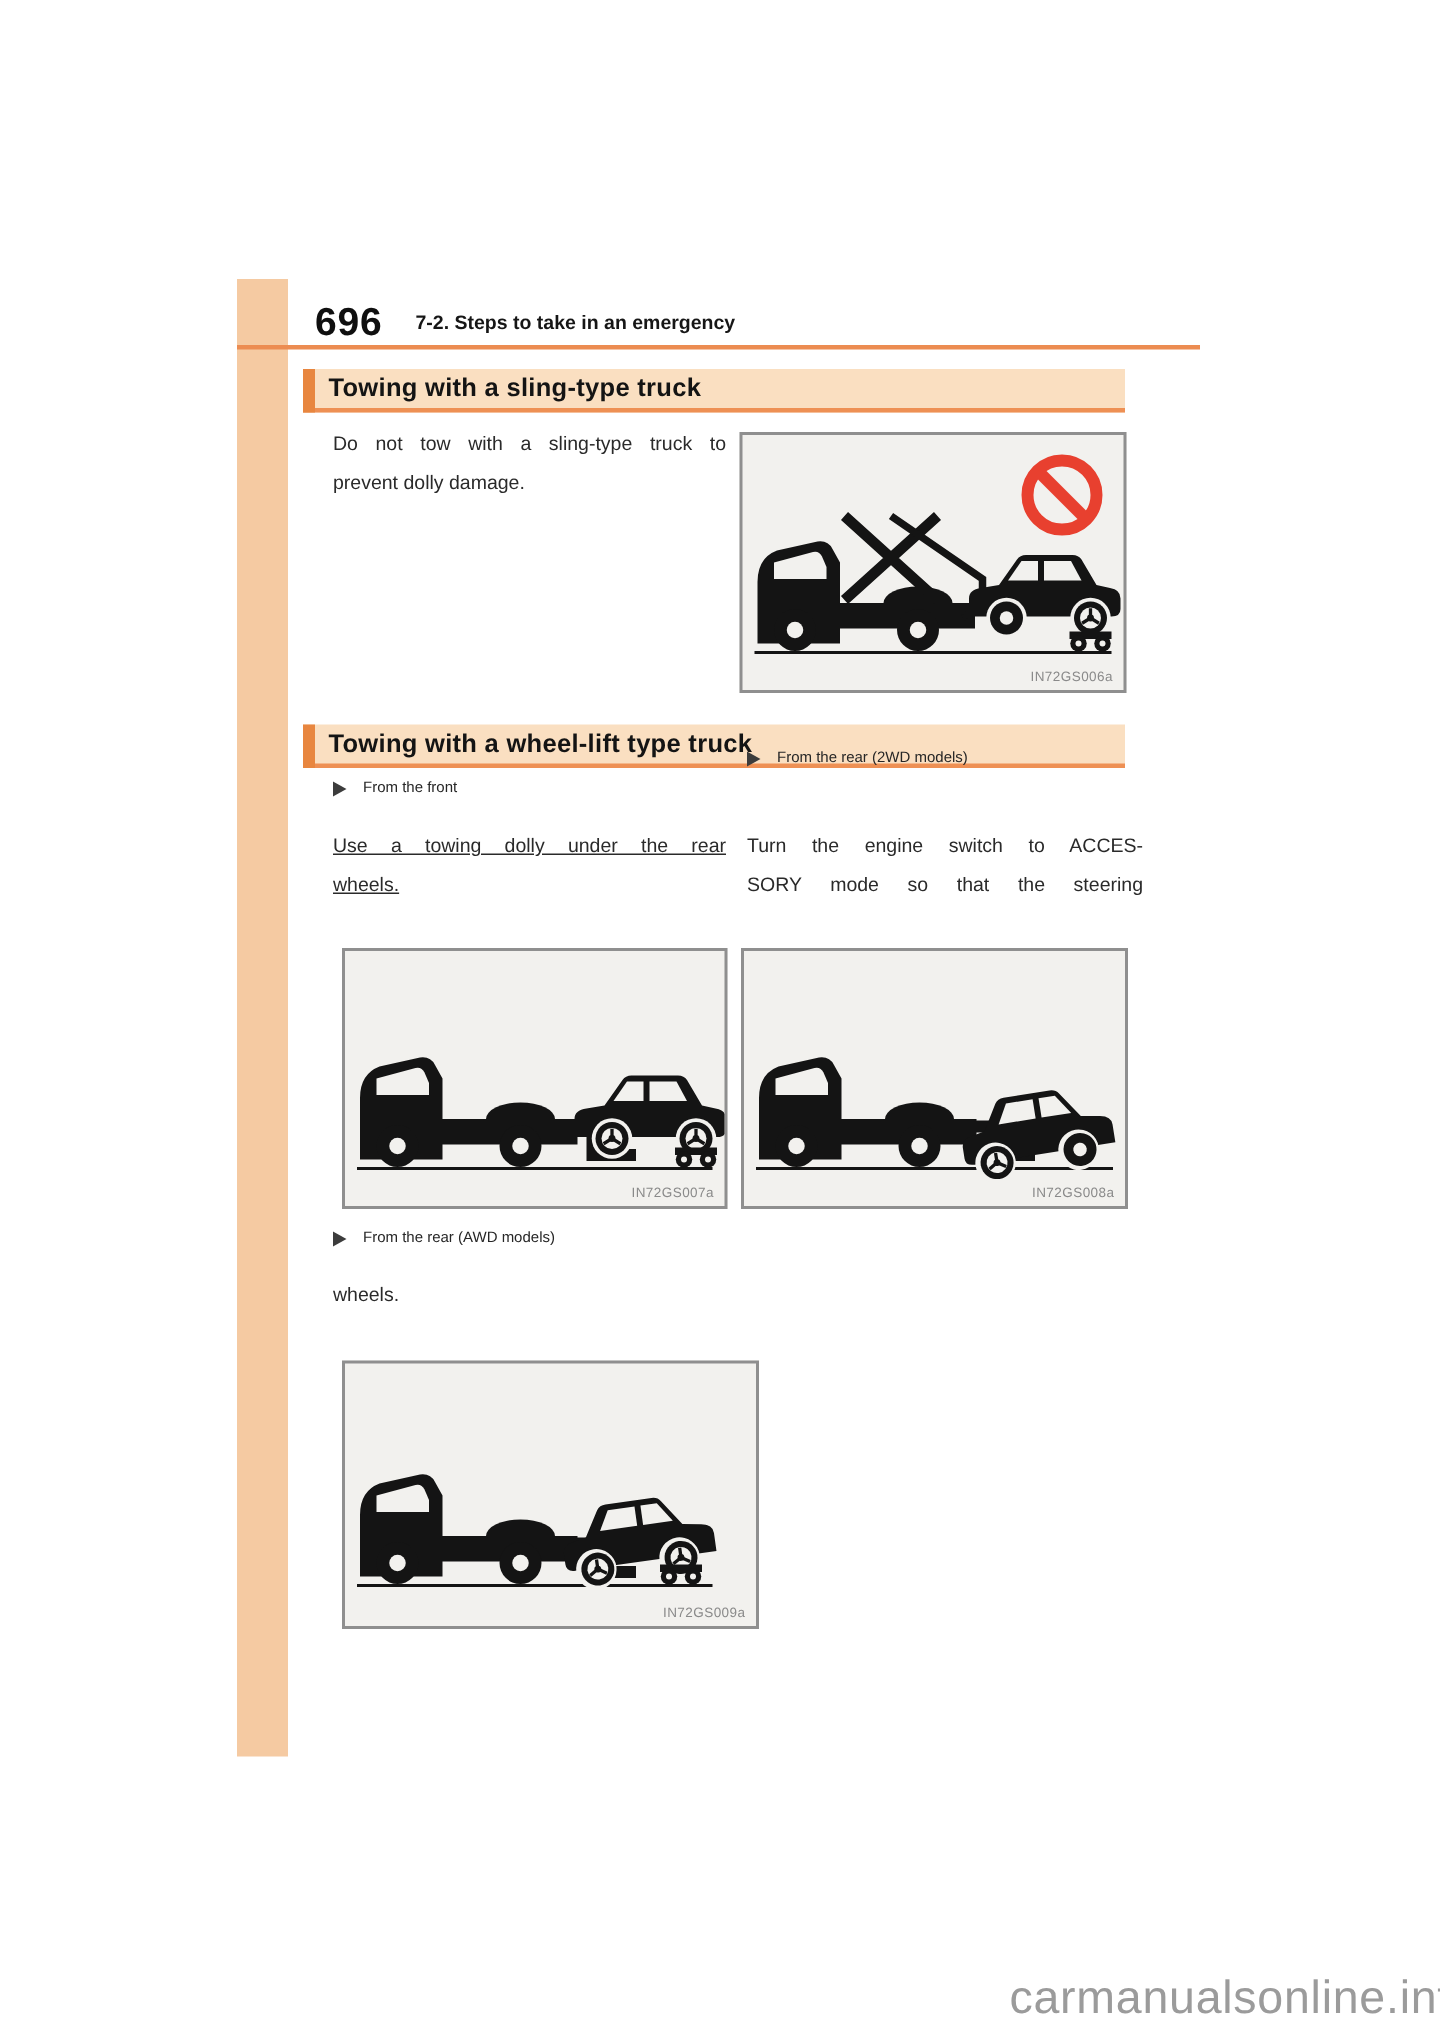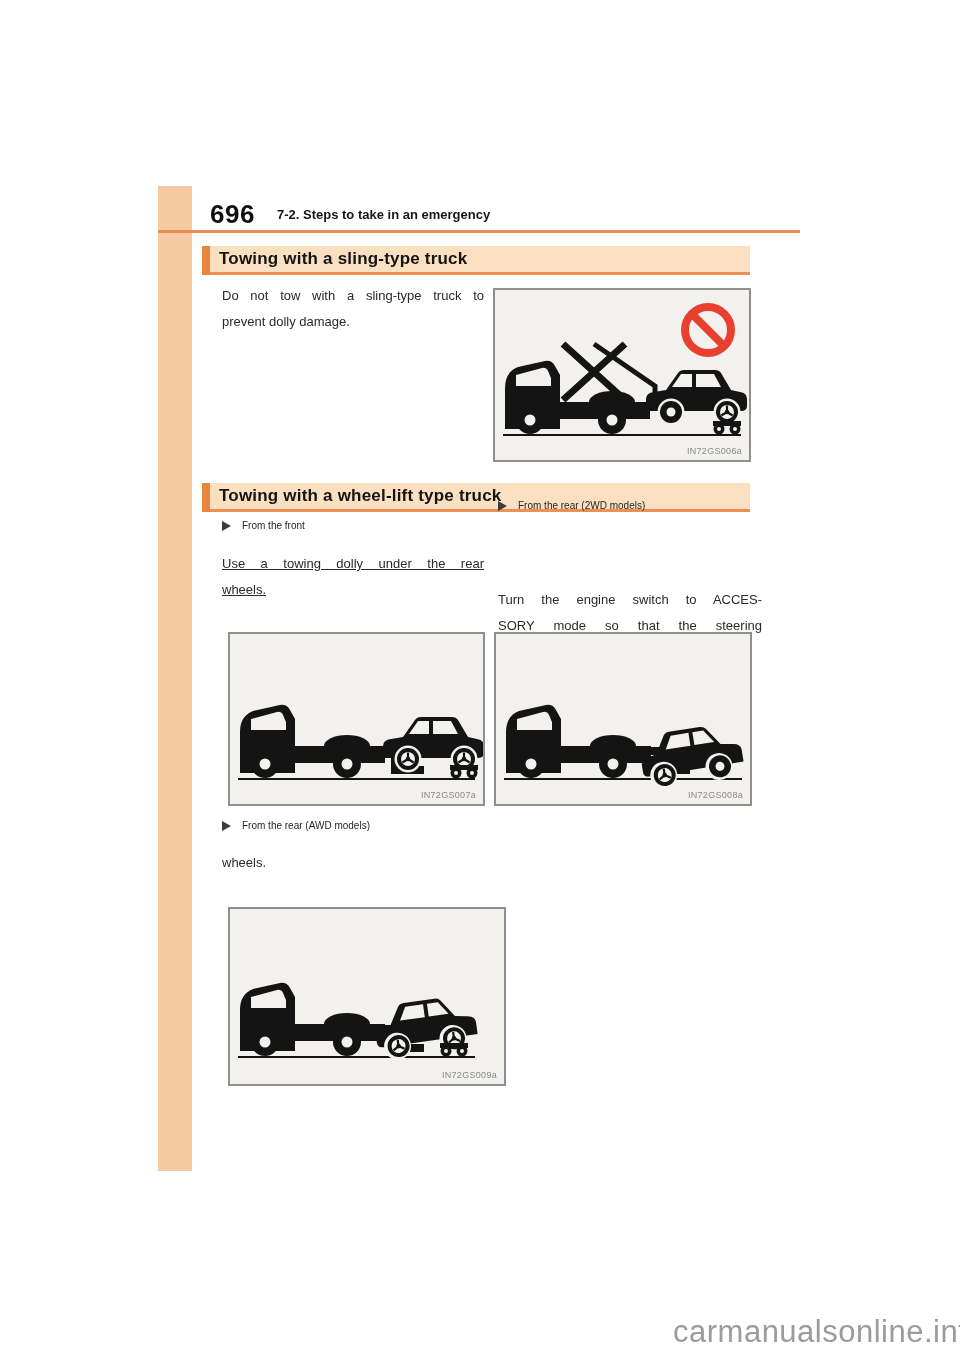--- a/index.html
+++ b/index.html
@@ -132,21 +132,21 @@
   <div class="bullet" style="left:498px;top:500px;">
     <span class="tri"></span>
     <span>From the rear (2WD models)</span>
   </div>
 
   <div class="para" style="left:222px;top:551px;text-decoration:underline;">
     <div class="jline">Use a towing dolly under the rear</div>
     <div class="lline">wheels.</div>
   </div>
 
-  <div class="para" style="left:498px;top:551px;width:264px;margin-top:36px;">
+  <div class="para" style="left:498px;top:551px;width:264px;">
     <div class="jline">Turn the engine switch to ACCES-</div>
     <div class="jline">SORY mode so that the steering</div>
   </div>
 
   <div class="fig" style="left:228px;top:632px;width:257px;height:174px;">
     <svg width="253" height="170" viewBox="0 0 253 170">
       <line x1="8" y1="145" x2="245" y2="145" stroke="#141414" stroke-width="2"></line>
       <use href="#truckG"></use>
       <use href="#armG"></use>
       <g transform="translate(148,27)">

